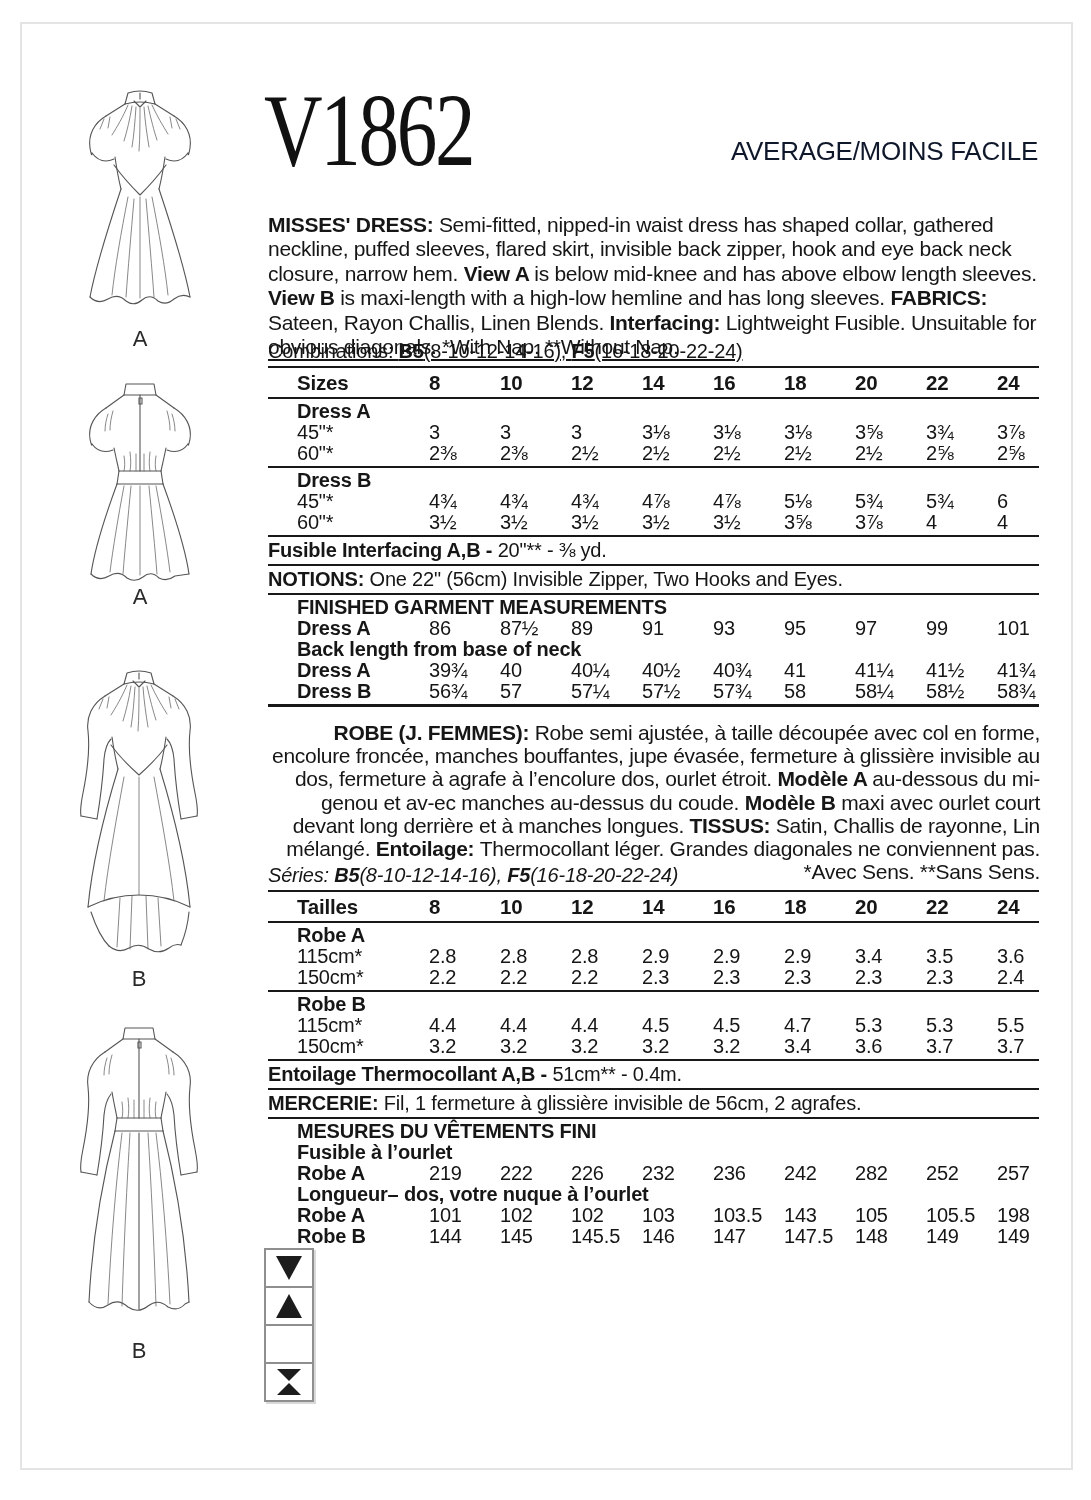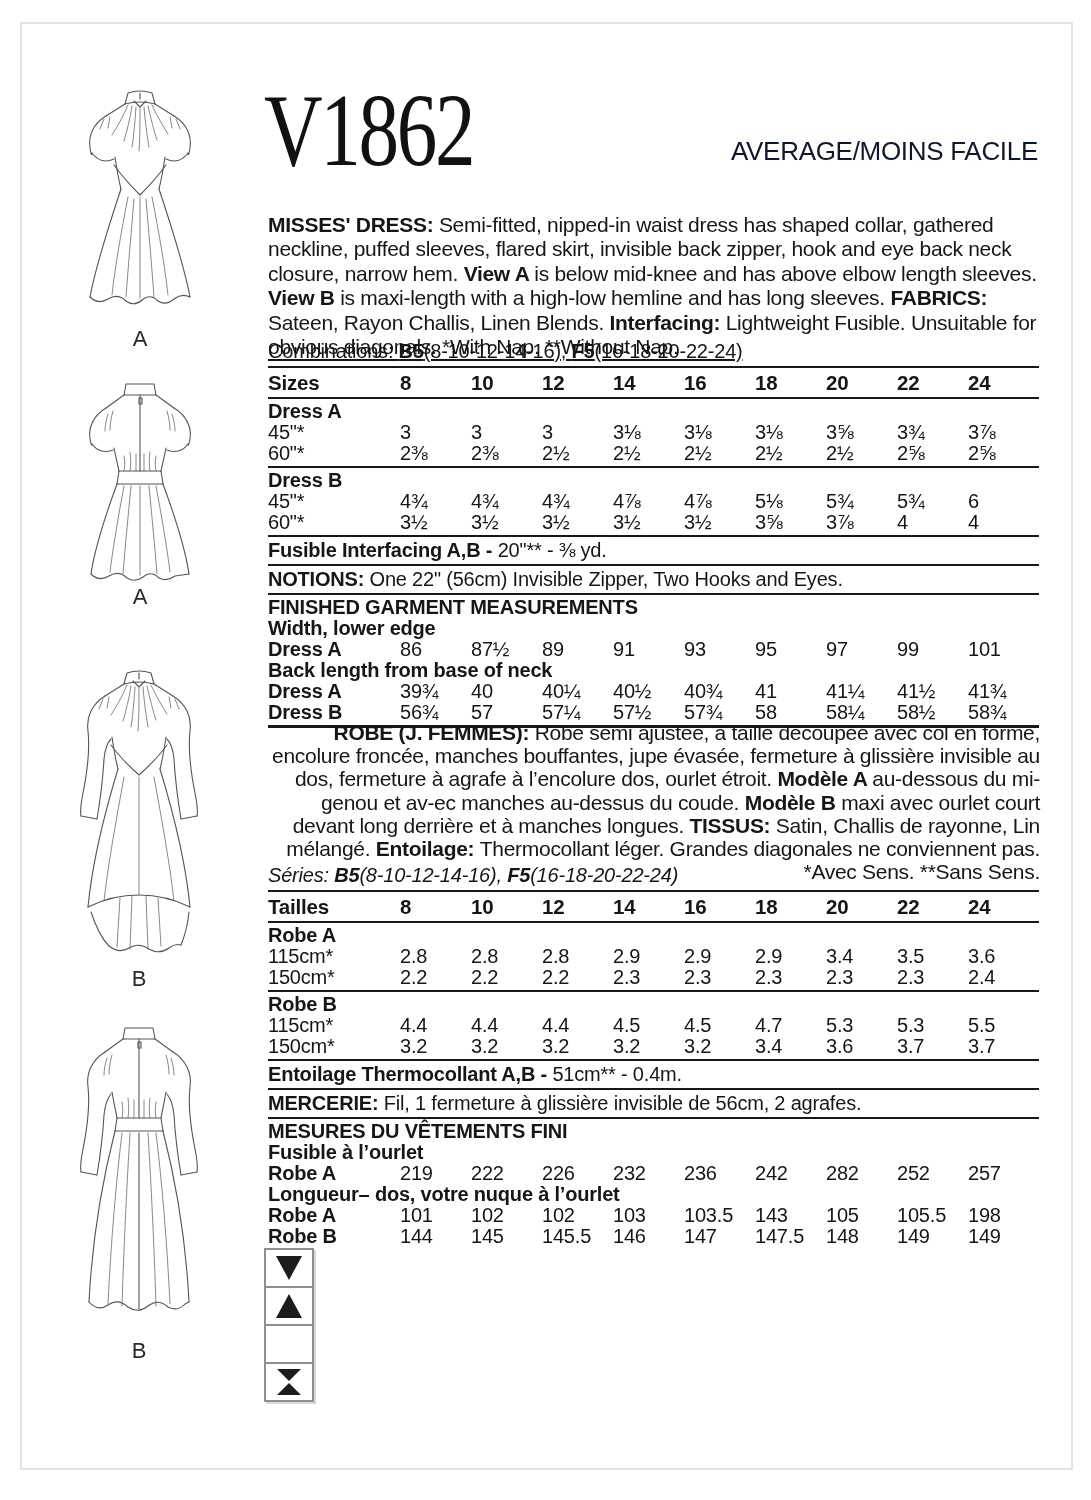--- a/index.html
+++ b/index.html
@@ -34,21 +34,21 @@
     position:absolute;left:0;width:772px;font-size:21px;line-height:24.4px;letter-spacing:-0.3px;color:#161616;
   }
   .para-en{top:104px;}
   .para-fr{top:612px;line-height:23.2px;text-align:right;}
   .series-line{position:absolute;left:0;width:772px;font-size:20px;letter-spacing:-0.2px;height:22px;line-height:22px;}
   .series-en{top:252px;text-decoration:underline;}
   .series-fr{top:776px;font-style:italic;}
   .ytable{position:absolute;left:0;width:771px;}
   .ytable-en{top:276px;}
   .ytable-fr{top:800px;}
-  .trow{display:grid;grid-template-columns:132px repeat(9,71px);height:21px;line-height:21px;font-size:20px;letter-spacing:-0.2px;}
+  .trow{display:grid;grid-template-columns:132px repeat(9,71px);height:21px;line-height:21px;font-size:20px;letter-spacing:-0.2px;margin-left:29px;}
   .trow.thead{height:25px;line-height:25px;font-size:20.5px;}
   .tcell{overflow:visible;white-space:nowrap;}
   .tspan{grid-column:1 / -1;}
   .richrow{height:23px;line-height:23px;font-size:20px;letter-spacing:-0.2px;white-space:nowrap;}
   .rule{border-top:2px solid #181818;margin:2px 0;height:0;}
   .rule.thick{border-top:3.5px solid #181818;}
   .b{font-weight:bold;}
   
   .symbol-strip{
     position:absolute;left:264px;top:1248px;width:46px;
@@ -307,23 +307,20 @@
       </div>
       <div class="rule"></div>
       <div class="richrow"><span class="b">Fusible Interfacing A,B - </span><span>20"** - ⅜ yd.</span></div>
       <div class="rule"></div>
       <div class="richrow"><span class="b">NOTIONS: </span><span>One 22" (56cm) Invisible Zipper, Two Hooks and Eyes.</span></div>
       <div class="rule"></div>
       <div class="trow">
         <div class="tcell tspan b">FINISHED GARMENT MEASUREMENTS</div>
       </div>
       <div class="trow">
-        <div class="tcell tspan b">Width, lower edge</div>
-      </div>
-      <div class="trow">
         <div class="tcell b">Dress A</div>
         <div class="tcell">86</div>
         <div class="tcell">87½</div>
         <div class="tcell">89</div>
         <div class="tcell">91</div>
         <div class="tcell">93</div>
         <div class="tcell">95</div>
         <div class="tcell">97</div>
         <div class="tcell">99</div>
         <div class="tcell">101</div>

